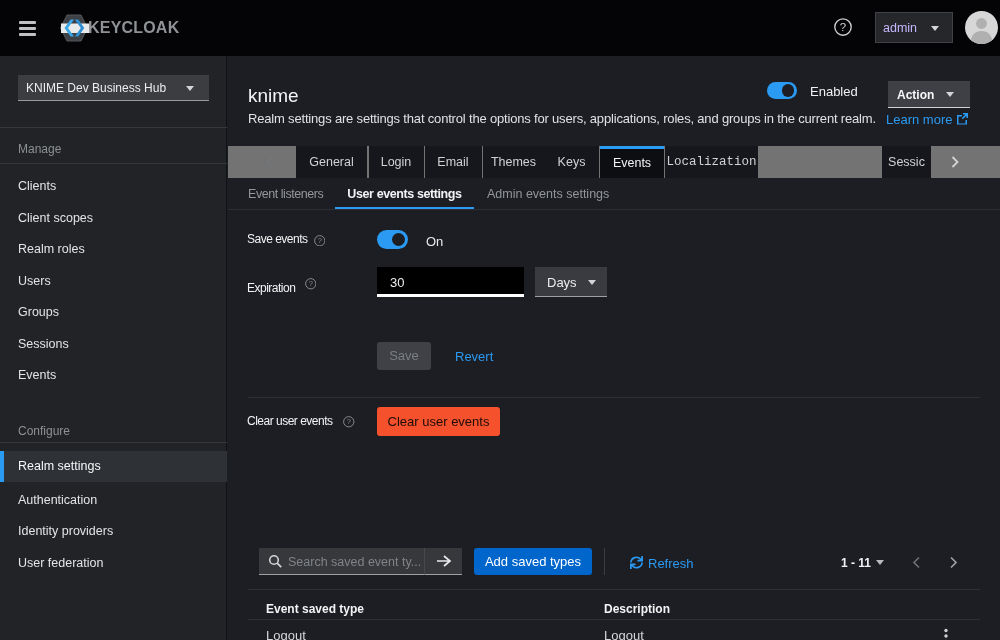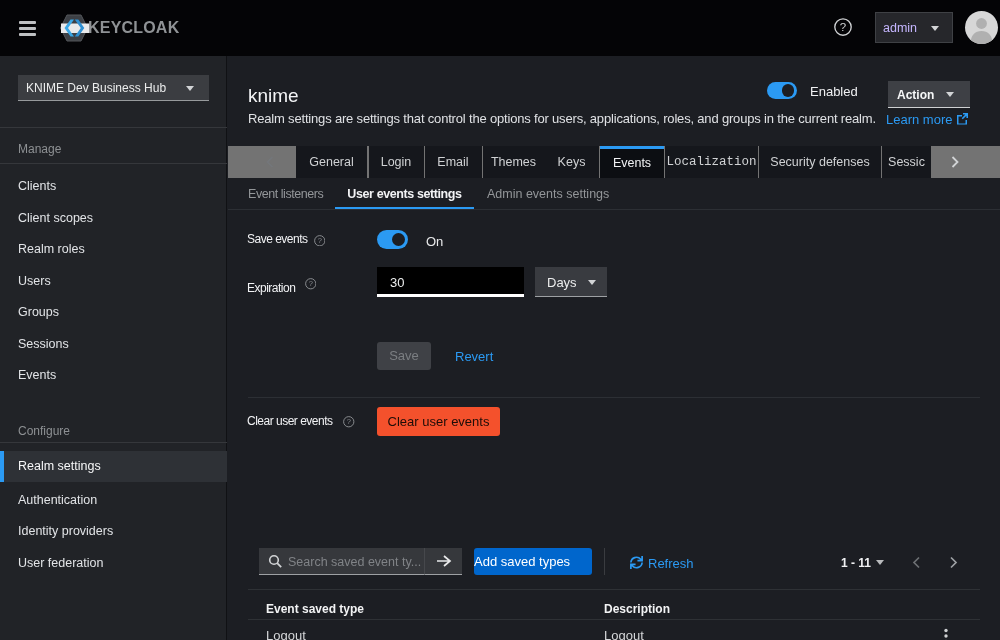--- a/index.html
+++ b/index.html
@@ -49,21 +49,21 @@
   #dayssel { position:absolute; left:535px; top:267px; width:72px; height:30px; background:#393b40; border-bottom:1px solid #9ea1a4; }
   #dayssel span { position:absolute; left:12px; top:8px; font-size:13px; color:#eceded; }
   #savebtn { position:absolute; left:377px; top:342px; width:54px; height:28px; background:#3f4146; border-radius:3px; color:#7b7e82; font-size:13px; text-align:center; line-height:28px; }
   #revert { position:absolute; left:455px; top:349px; font-size:13px; color:#2b9af3; }
   #formdiv { position:absolute; left:248px; top:397px; width:732px; height:1px; background:#2c2f34; }
   #clearbtn { position:absolute; left:377px; top:407px; width:123px; height:29px; background:#f4512c; border-radius:3px; color:#1d0d08; font-size:13px; text-align:center; line-height:29px; }
   
   #searchbox { position:absolute; left:259px; top:548px; width:165px; height:27px; background:#36383c; border-bottom:1px solid #9ea1a4; }
   #searchbox span { position:absolute; left:29px; top:7px; font-size:12.5px; color:#808387; white-space:nowrap; }
   #arrowbtn { position:absolute; left:424px; top:548px; width:38px; height:27px; background:#36383c; border-left:1px solid #46484c; border-bottom:1px solid #9ea1a4; }
-  #addbtn { position:absolute; left:474px; top:548px; width:118px; height:27px; background:#0066cc; border-radius:3px; color:#ffffff; font-size:13px; text-align:left; line-height:27px; }
+  #addbtn { position:absolute; left:474px; top:548px; width:118px; height:27px; background:#0066cc; border-radius:3px; color:#ffffff; font-size:13px; text-align:center; line-height:27px; }
   #tooldiv { position:absolute; left:604px; top:548px; width:1px; height:27px; background:#3a3c40; }
   #refresh { position:absolute; left:648px; top:556px; font-size:13px; color:#2b9af3; }
   #pagen { position:absolute; left:841px; top:556px; font-size:12px; font-weight:bold; color:#f0f1f3; }
   
   #tbltop { position:absolute; left:248px; top:589px; width:732px; height:1px; background:#2e3135; }
   #th1 { position:absolute; left:266px; top:602px; font-size:12px; font-weight:bold; color:#f2f3f4; }
   #th2 { position:absolute; left:604px; top:602px; font-size:12px; font-weight:bold; color:#f2f3f4; }
   #thdiv { position:absolute; left:248px; top:619px; width:732px; height:1px; background:#2e3135; }
   .cell { position:absolute; top:628px; font-size:13px; color:#d4d6d8; }
 </style>
@@ -142,21 +142,20 @@
   <svg style="position:absolute;left:38px;top:10px;" width="8" height="12" viewBox="0 0 8 12">
       <path d="M6.5 1 L1.5 6 L6.5 11" fill="none" stroke="#74777b" stroke-width="1.6"></path>
     </svg>
   <div class="tab" style="left:68px;  width:71px;">General</div>
   <div class="tab" style="left:140.5px;width:55px;">Login</div>
   <div class="tab" style="left:196.5px;width:57px;">Email</div>
   <div class="tab" style="left:255px; width:61px;">Themes</div>
   <div class="tab" style="left:316px;width:55px;">Keys</div>
   <div class="tab" id="tab-events" style="left:372px;width:64px;">Events</div>
   <div class="tab" style="left:437px;width:93px;font-family:Liberation Mono, monospace;">Localization</div>
-  <div class="tab" style="left:531px;width:122px;">Security defenses</div>
   <div class="tab" style="left:654px;width:49px;">Sessic</div>
   <svg style="position:absolute;left:723px;top:10px;" width="8" height="12" viewBox="0 0 8 12">
       <path d="M1.5 1 L6.5 6 L1.5 11" fill="none" stroke="#d2d4d6" stroke-width="1.8"></path>
     </svg>
 </div>
 
 <div id="subtabs">
   <div class="st" style="left:20px;letter-spacing:-0.45px;">Event listeners</div>
   <div id="stsel">User events settings</div>
   <div class="st" style="left:259px;">Admin events settings</div>

